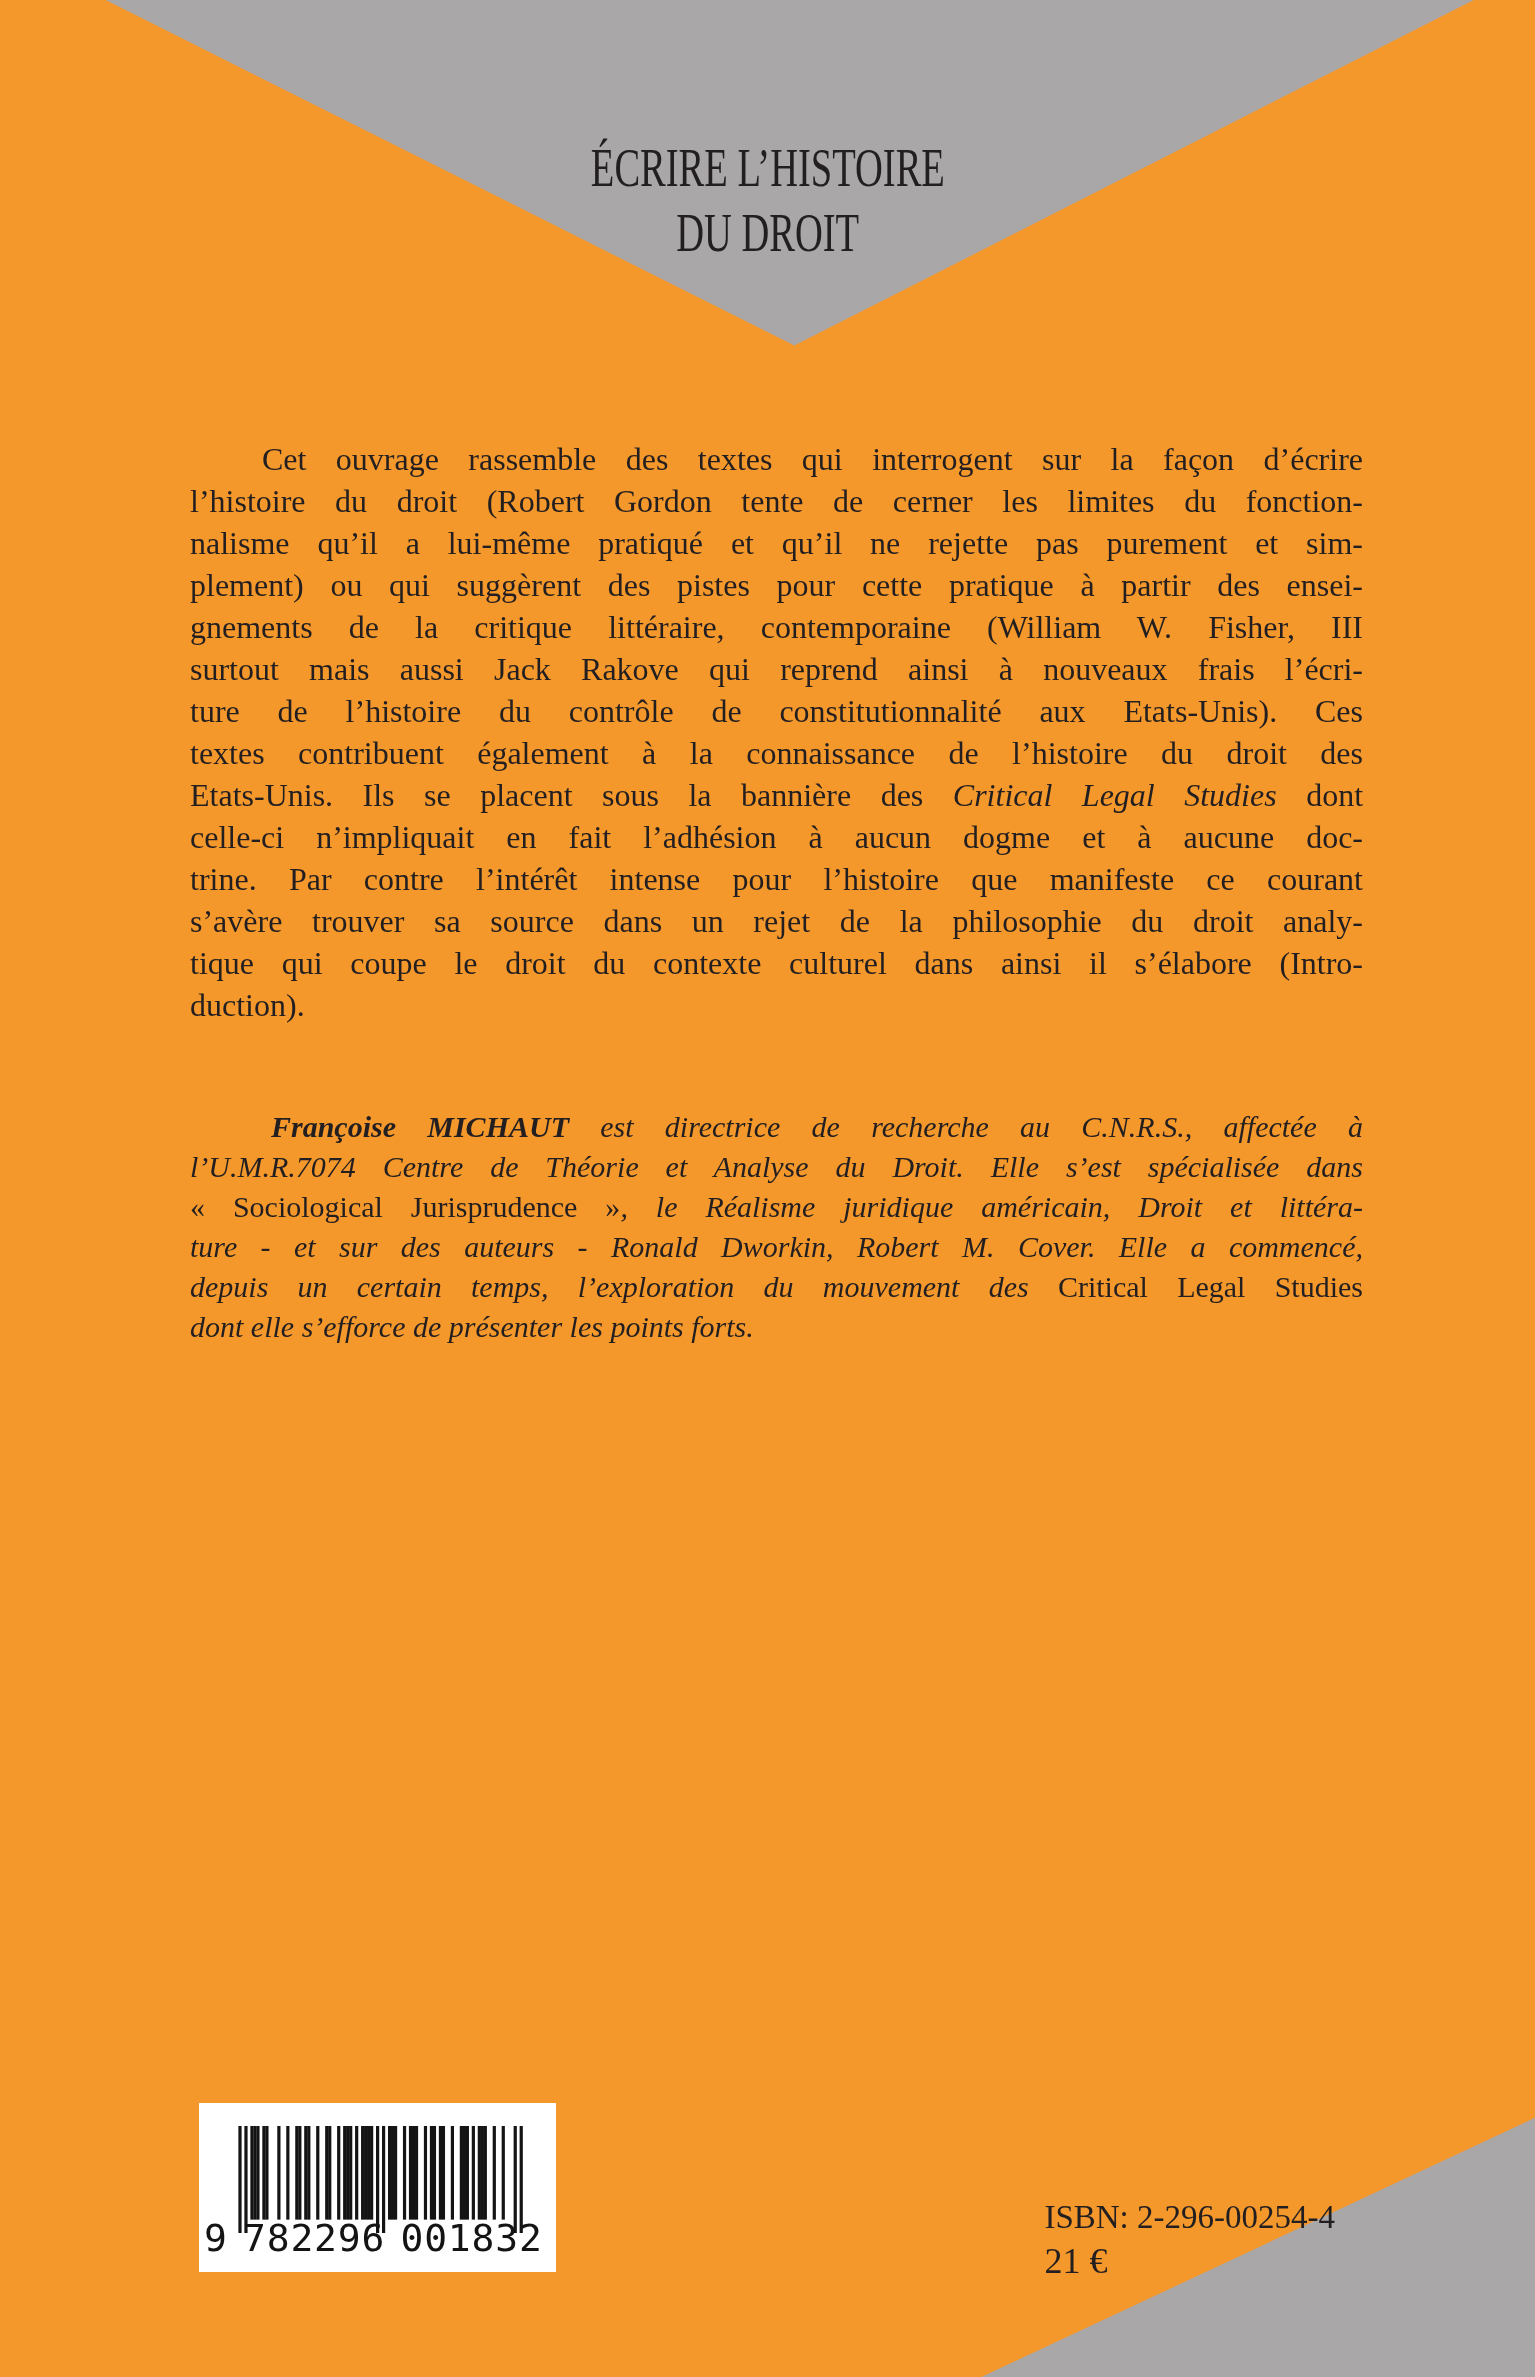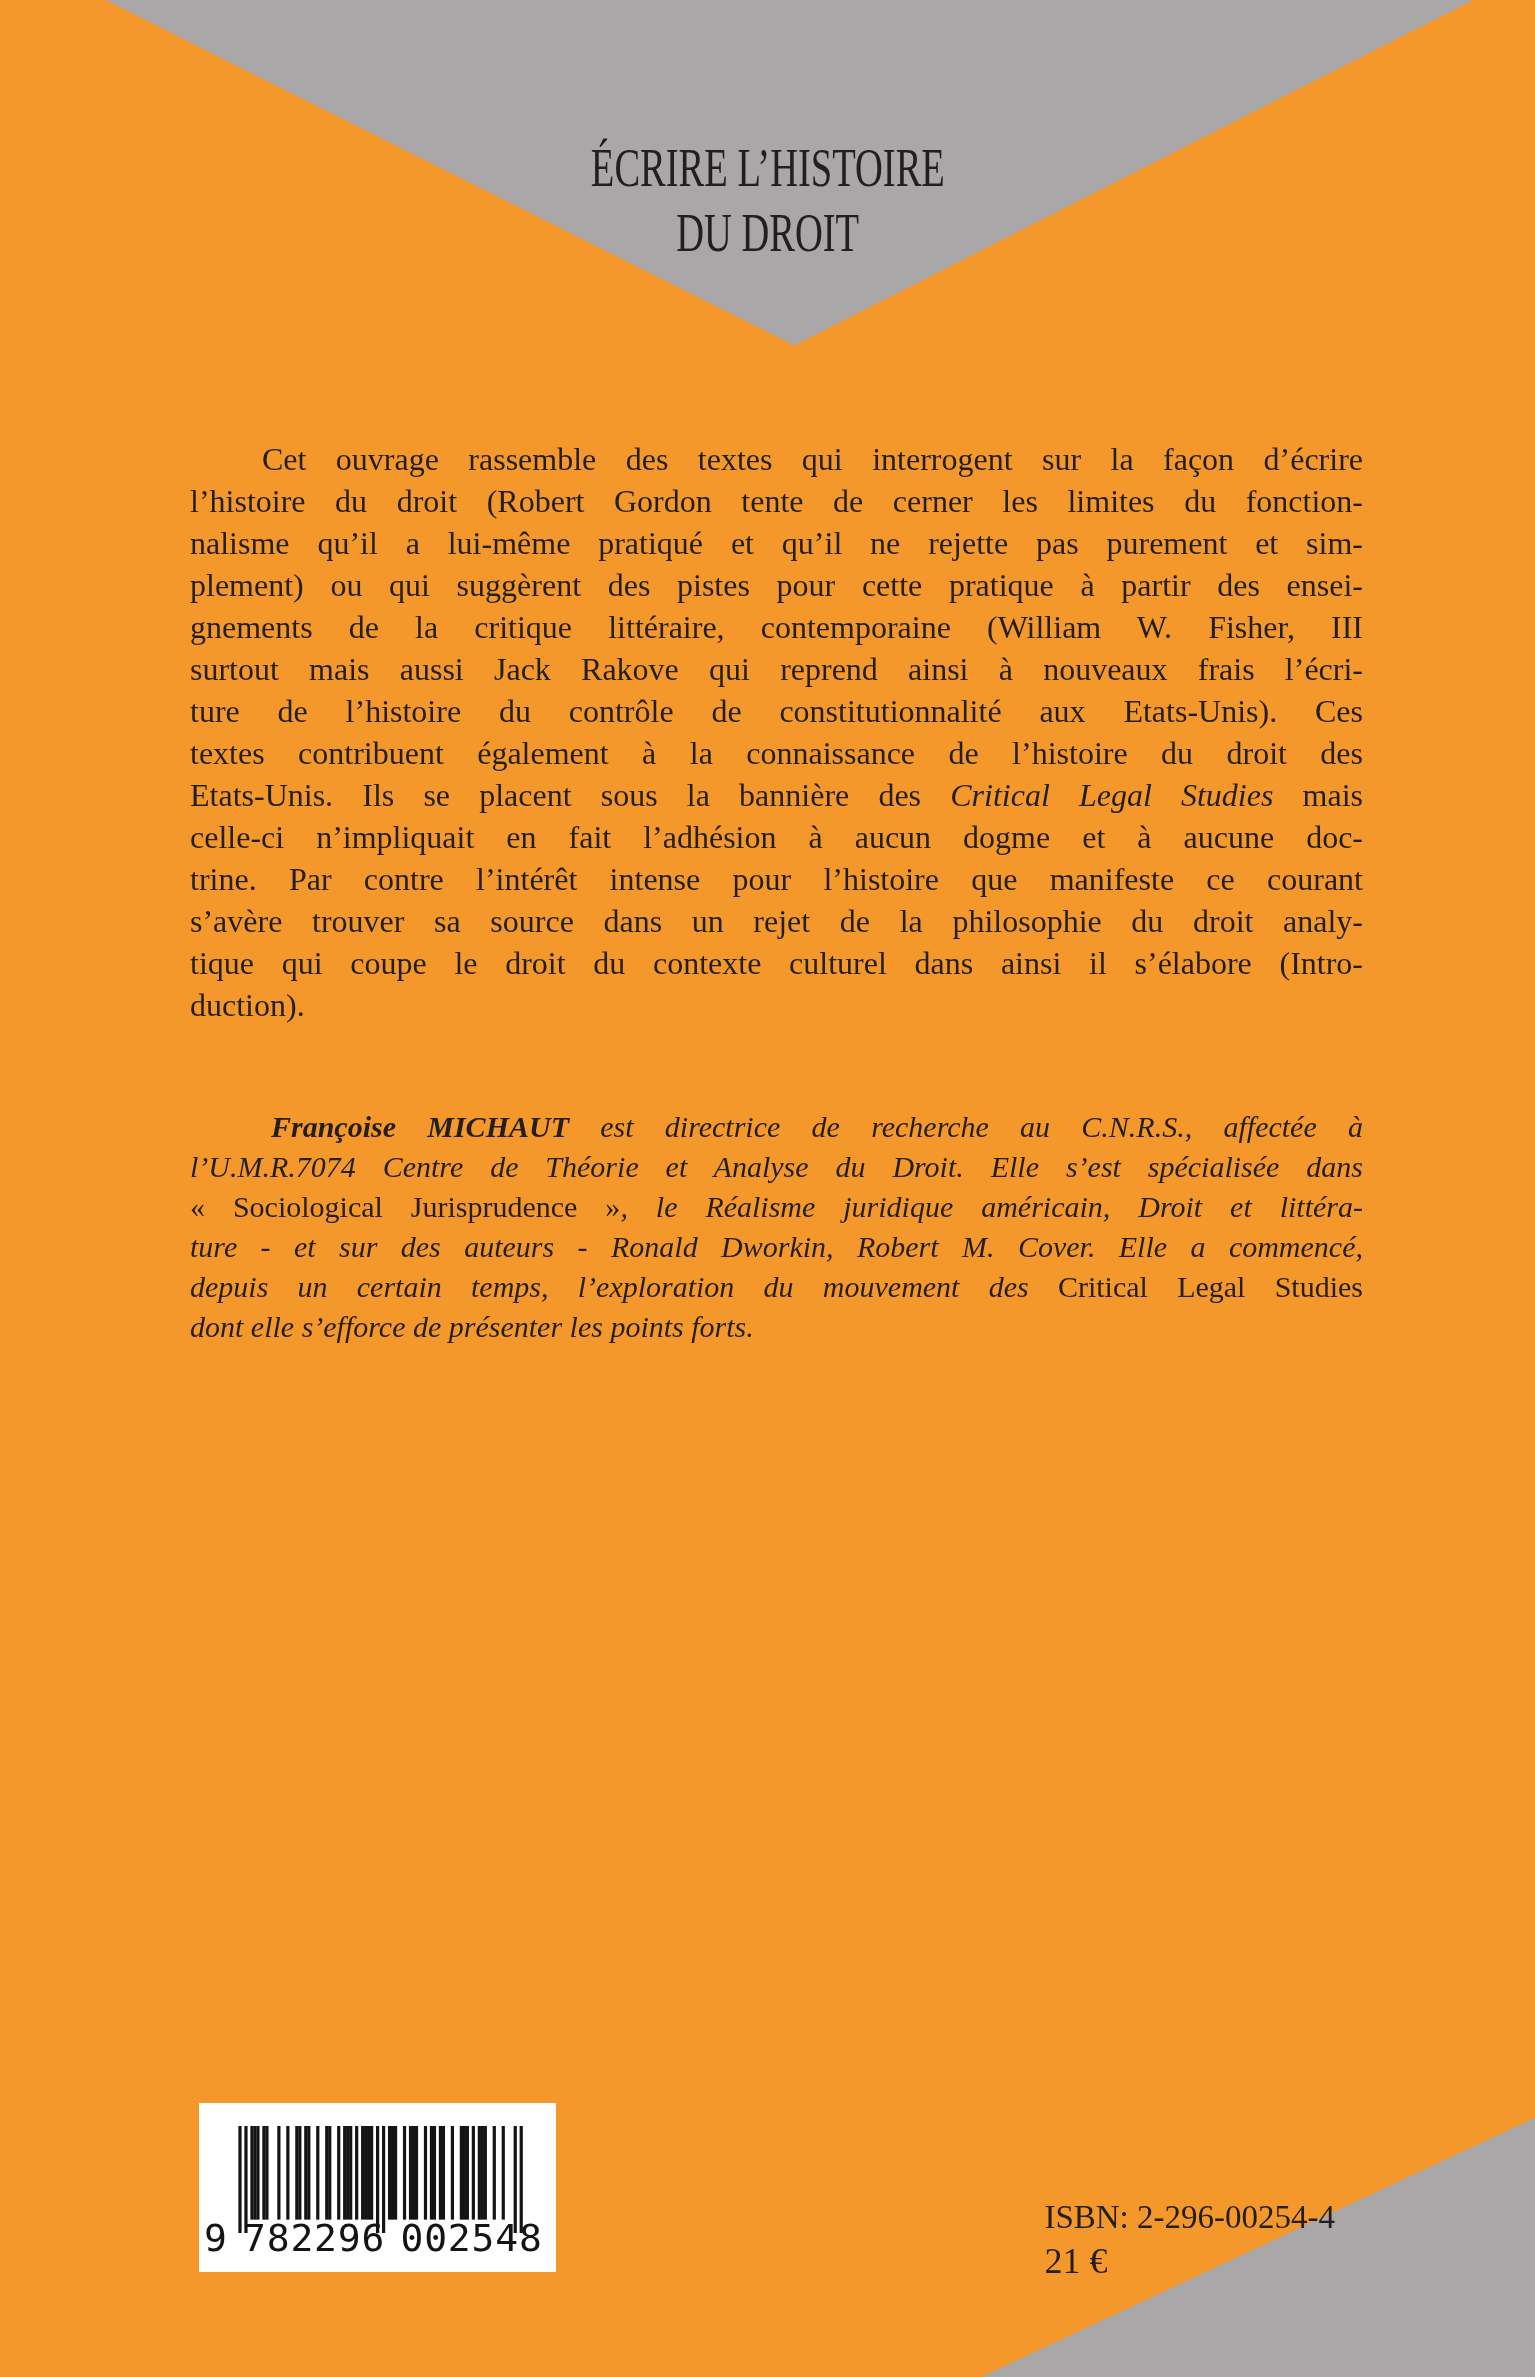--- a/index.html
+++ b/index.html
@@ -59,21 +59,21 @@
 
   <div class="para para1">
       <div class="tline first"><span class="seg-r">Cet ouvrage rassemble des textes qui interrogent sur la façon d’écrire</span></div>
       <div class="tline"><span class="seg-r">l’histoire du droit (Robert Gordon tente de cerner les limites du fonction-</span></div>
       <div class="tline"><span class="seg-r">nalisme qu’il a lui-même pratiqué et qu’il ne rejette pas purement et sim-</span></div>
       <div class="tline"><span class="seg-r">plement) ou qui suggèrent des pistes pour cette pratique à partir des ensei-</span></div>
       <div class="tline"><span class="seg-r">gnements de la critique littéraire, contemporaine (William W. Fisher, III</span></div>
       <div class="tline"><span class="seg-r">surtout mais aussi Jack Rakove qui reprend ainsi à nouveaux frais l’écri-</span></div>
       <div class="tline"><span class="seg-r">ture de l’histoire du contrôle de constitutionnalité aux Etats-Unis). Ces</span></div>
       <div class="tline"><span class="seg-r">textes contribuent également à la connaissance de l’histoire du droit des</span></div>
-      <div class="tline"><span class="seg-r">Etats-Unis. Ils se placent sous la bannière des </span><span class="seg-i">Critical Legal Studies</span><span class="seg-r"> mais</span></div>
+      <div class="tline"><span class="seg-r">Etats-Unis. Ils se placent sous la bannière des </span><span class="seg-i">Critical Legal Studies</span><span class="seg-r"> dont</span></div>
       <div class="tline"><span class="seg-r">celle-ci n’impliquait en fait l’adhésion à aucun dogme et à aucune doc-</span></div>
       <div class="tline"><span class="seg-r">trine. Par contre l’intérêt intense pour l’histoire que manifeste ce courant</span></div>
       <div class="tline"><span class="seg-r">s’avère trouver sa source dans un rejet de la philosophie du droit analy-</span></div>
       <div class="tline"><span class="seg-r">tique qui coupe le droit du contexte culturel dans ainsi il s’élabore (Intro-</span></div>
       <div class="tline last"><span class="seg-r">duction).</span></div>
     </div>
 
   <div class="para para2">
       <div class="tline first"><span class="seg-bi">Françoise MICHAUT</span><span class="seg-i"> est directrice de recherche au C.N.R.S., affectée à</span></div>
       <div class="tline"><span class="seg-i">l’U.M.R.7074 Centre de Théorie et Analyse du Droit. Elle s’est spécialisée dans</span></div>
@@ -133,21 +133,21 @@
         <rect x="289.89" y="0" width="3.83" height="112" fill="#141414"></rect>
         <rect x="293.47" y="0" width="3.83" height="112" fill="#141414"></rect>
         <rect x="304.21" y="0" width="3.83" height="112" fill="#141414"></rect>
         <rect x="314.95" y="0" width="3.83" height="112" fill="#141414"></rect>
         <rect x="329.26" y="0" width="3.83" height="128" fill="#141414"></rect>
         <rect x="336.42" y="0" width="3.83" height="128" fill="#141414"></rect>
       </svg>
     <div class="barcode-digits">
       <span>9</span>
       <span>782296</span>
-      <span>002548</span>
+      <span>001832</span>
     </div>
   </div>
 
   <div class="pricing">
     <div class="isbn-line">ISBN: 2-296-00254-4</div>
     <div class="price-line">21 €</div>
   </div>
 
 </div>
 

